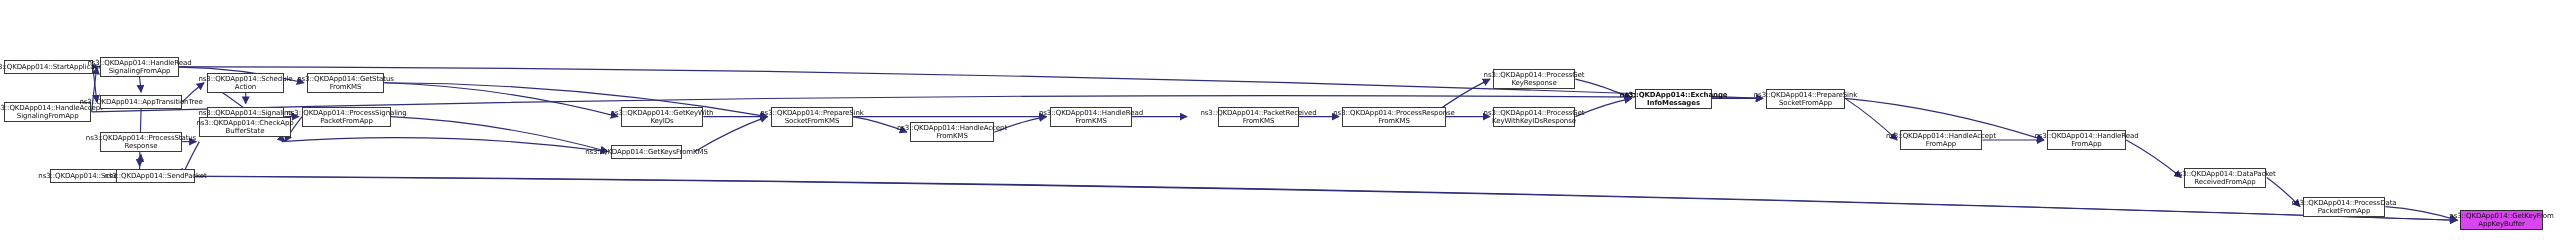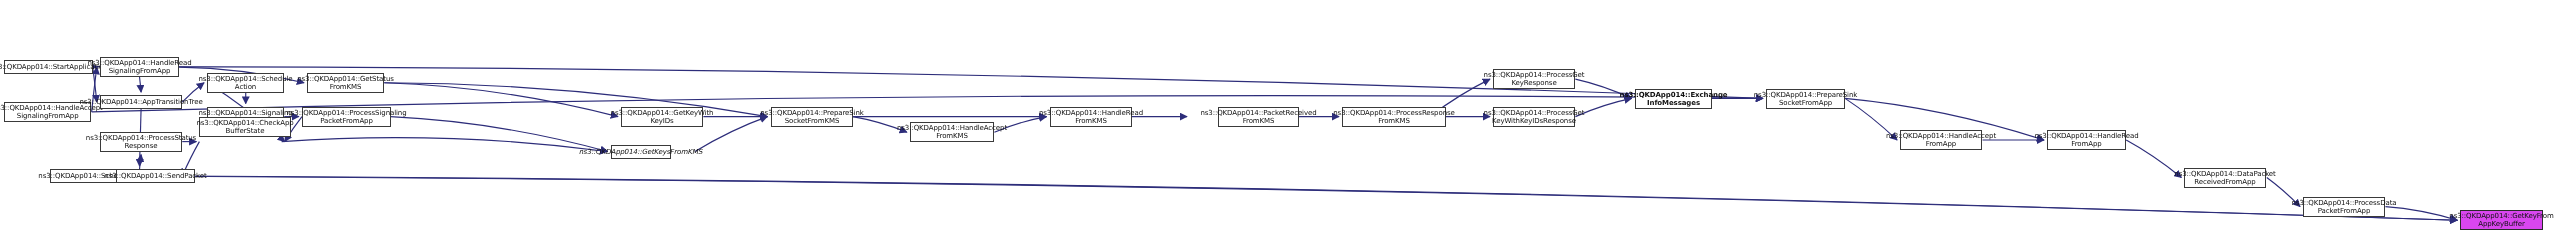--- a/index.html
+++ b/index.html
@@ -105,21 +105,21 @@
     <div class="node" style="left: 302px; top: 107px; width: 89px; height: 20px;">ns3::QKDApp014::ProcessSignaling
 PacketFromApp</div>
     <div class="node" style="left: 100px; top: 132px; width: 82px; height: 20px;">ns3::QKDApp014::ProcessStatus
 Response</div>
     <div class="node" style="left: 199px; top: 117px; width: 92px; height: 20px;">ns3::QKDApp014::CheckApp
 BufferState</div>
     <div class="node" style="left: 50px; top: 169px; width: 79px; height: 13.5px;">ns3::QKDApp014::ScheduleTx</div>
     <div class="node" style="left: 116px; top: 169px; width: 79px; height: 13.5px;">ns3::QKDApp014::SendPacket</div>
     <div class="node" style="left: 621px; top: 107px; width: 82px; height: 20px;">ns3::QKDApp014::GetKeyWith
 KeyIDs</div>
-    <div class="node" style="left: 611px; top: 145px; width: 60px; height: 13.5px; font-style: italic;">ns3::QKDApp014::GetKeysFromKMS</div>
+    <div class="node" style="left: 611px; top: 145px; width: 71px; height: 13.5px;">ns3::QKDApp014::GetKeysFromKMS</div>
     <div class="node" style="left: 771px; top: 107px; width: 82px; height: 20px;">ns3::QKDApp014::PrepareSink
 SocketFromKMS</div>
     <div class="node" style="left: 910px; top: 122px; width: 84px; height: 20px;">ns3::QKDApp014::HandleAccept
 FromKMS</div>
     <div class="node" style="left: 1050px; top: 107px; width: 82px; height: 20px;">ns3::QKDApp014::HandleRead
 FromKMS</div>
     <div class="node" style="left: 1190px; top: 107px; width: 81px; height: 20px; margin-left: 28px;">ns3::QKDApp014::PacketReceived
 FromKMS</div>
     <div class="node" style="left: 1342px; top: 107px; width: 104px; height: 20px;">ns3::QKDApp014::ProcessResponse
 FromKMS</div>

